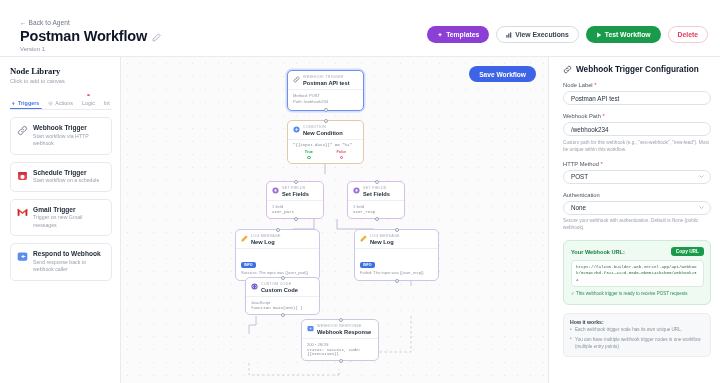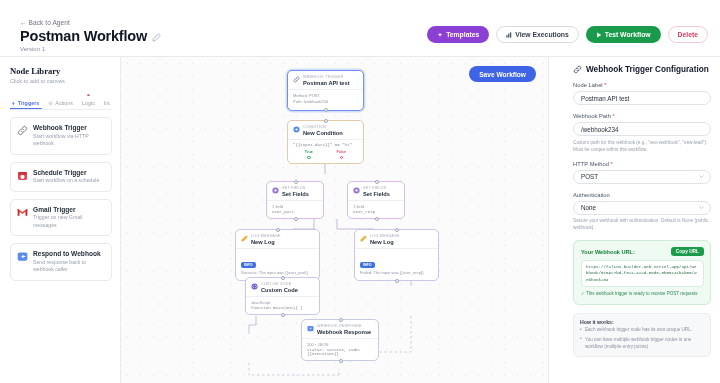--- a/index.html
+++ b/index.html
@@ -125,21 +125,21 @@
   .tf.f { color: #e0576f; }
   .tf .dot { width: 3.4px; height: 3.4px; border-radius: 50%; margin: 1.5px auto 0; border: 1px solid; background: #fff; }
   .tf.t .dot { border-color: #1fa457; }
   .tf.f .dot { border-color: #e0576f; }
 
   svg.wires { position: absolute; inset: 0; width: 100%; height: 100%; z-index: 3; }
 
   
   .panel {
     position: absolute; left: 548px; top: 57px; width: 172px; height: 326px;
-    background: #fff; border-left: 1px solid #e8eaee; padding: 8px 9px 0 24px;
+    background: #fff; border-left: 1px solid #e8eaee; padding: 8px 9px 0 14px;
     overflow: hidden;
   }
   .panel-title { display: flex; align-items: center; gap: 4px; font-size: 8.2px; font-weight: bold; color: #101828; }
   .panel-title svg { display: block; }
   .field { margin-top: 8px; }
   .flabel { font-size: 5.8px; color: #4b5563; }
   .req { color: #e0395c; }
   .inp {
     margin-top: 3px; height: 14px; border: 1px solid #dfe2e8; border-radius: 7px;
     display: flex; align-items: center; padding: 0 7px;

